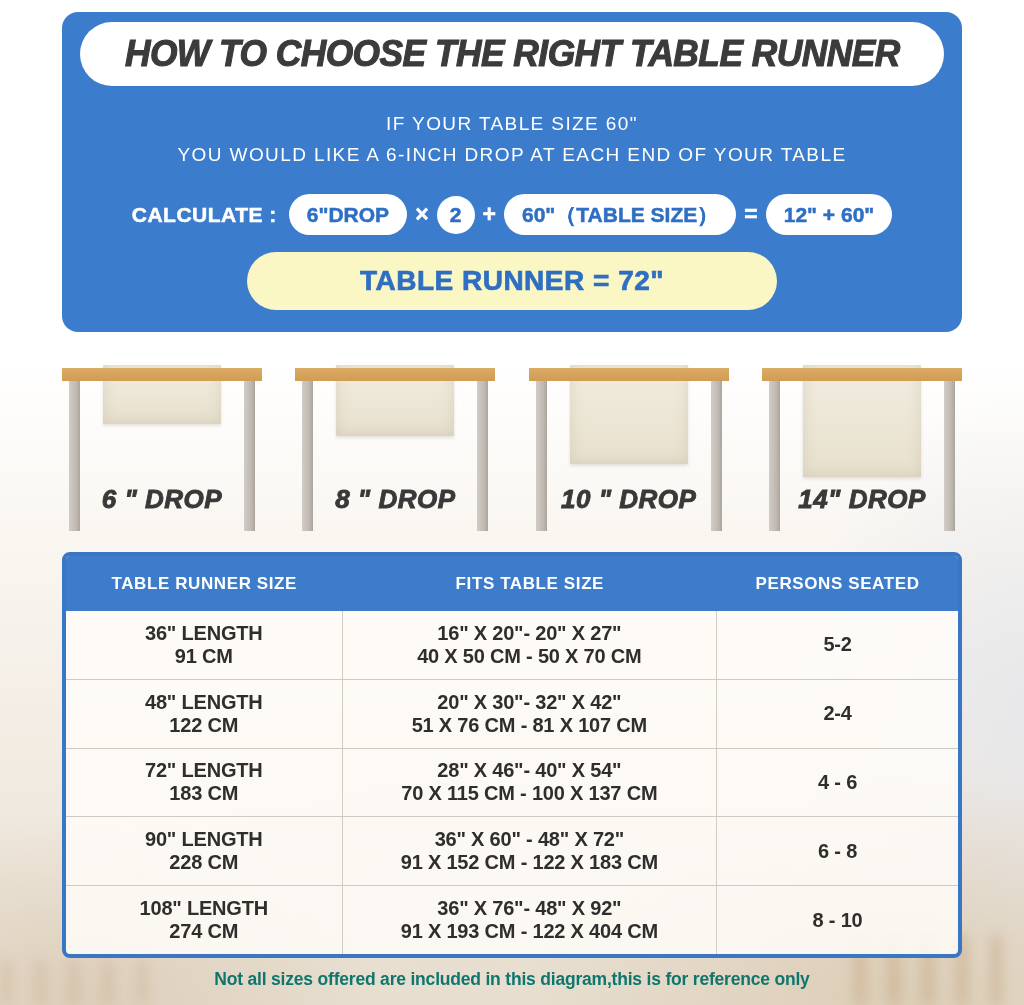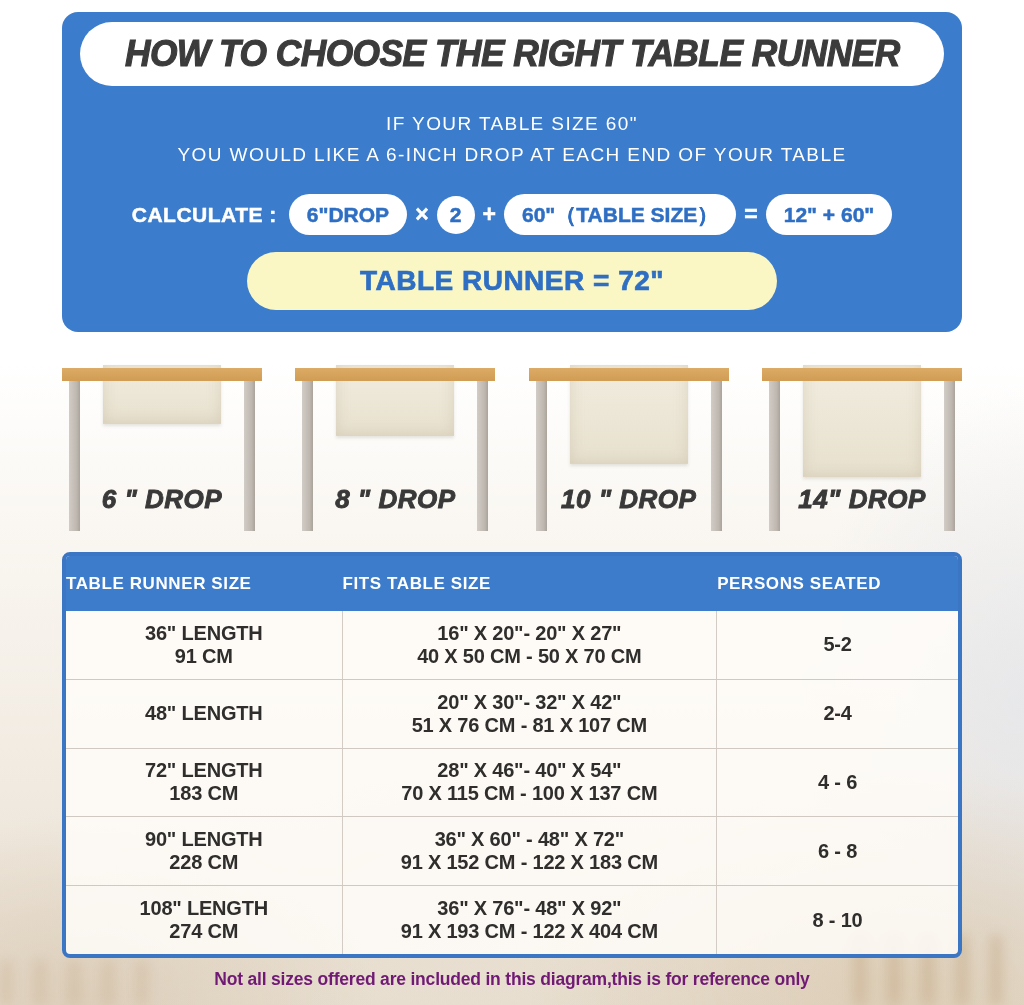--- a/index.html
+++ b/index.html
@@ -54,32 +54,32 @@
   .runner.h8{height:70px;}
   .runner.h10{height:98px;}
   .runner.h14{height:111px;}
   .drop-label{position:absolute;left:0;right:0;top:116px;text-align:center;font-size:26px;font-weight:bold;
     font-style:italic;color:#393939;-webkit-text-stroke:.9px #393939;letter-spacing:.5px;white-space:nowrap;}
 
   
   .size-table{position:absolute;left:62px;top:552px;width:900px;height:406px;border:4px solid #3a76c4;
     border-radius:8px;overflow:hidden;background:rgba(255,253,249,.84);box-sizing:border-box;}
   .thead{display:flex;height:55px;background:#3d7ccb;color:#fff;align-items:center;}
-  .th{font-weight:bold;font-size:17px;letter-spacing:.6px;text-align:left;}
+  .th{font-weight:bold;font-size:17px;letter-spacing:.6px;text-align:center;}
   .c1{width:31%;} .c2{width:42%;} .c3{width:27%;}
   .tbody{display:flex;flex-direction:column;height:343px;}
   .tr{display:flex;flex:1;}
   .tr + .tr{border-top:1px solid #cfc9c1;}
   .td{display:flex;flex-direction:column;justify-content:center;text-align:center;
     font-weight:bold;color:#2f2e2d;font-size:20px;line-height:23px;letter-spacing:-.2px;box-sizing:border-box;}
   .td.c1,.td.c2{border-right:1px solid #d2ccc4;}
 
   
   .footer-note{position:absolute;top:969px;left:0;width:100%;text-align:center;margin:0;
-    font-size:17.5px;font-weight:bold;color:#701a75;letter-spacing:-.2px;}
+    font-size:17.5px;font-weight:bold;color:#0f766e;letter-spacing:-.2px;}
 </style>
 </head>
 <body>
 
 <div class="canvas">
   <div class="bg"></div>
   <div class="bg-slats right"></div>
   <div class="bg-slats left"></div>
 
   <section class="hero">
@@ -150,20 +150,21 @@
           <span>16" X 20"- 20" X 27"</span>
           <span>40 X 50 CM - 50 X 70 CM</span>
         </div>
         <div class="td c3">
           <span>5-2</span>
         </div>
       </div>
       <div class="tr">
         <div class="td c1">
           <span>48" LENGTH</span>
+          <span>122 CM</span>
         </div>
         <div class="td c2">
           <span>20" X 30"- 32" X 42"</span>
           <span>51 X 76 CM - 81 X 107 CM</span>
         </div>
         <div class="td c3">
           <span>2-4</span>
         </div>
       </div>
       <div class="tr">

